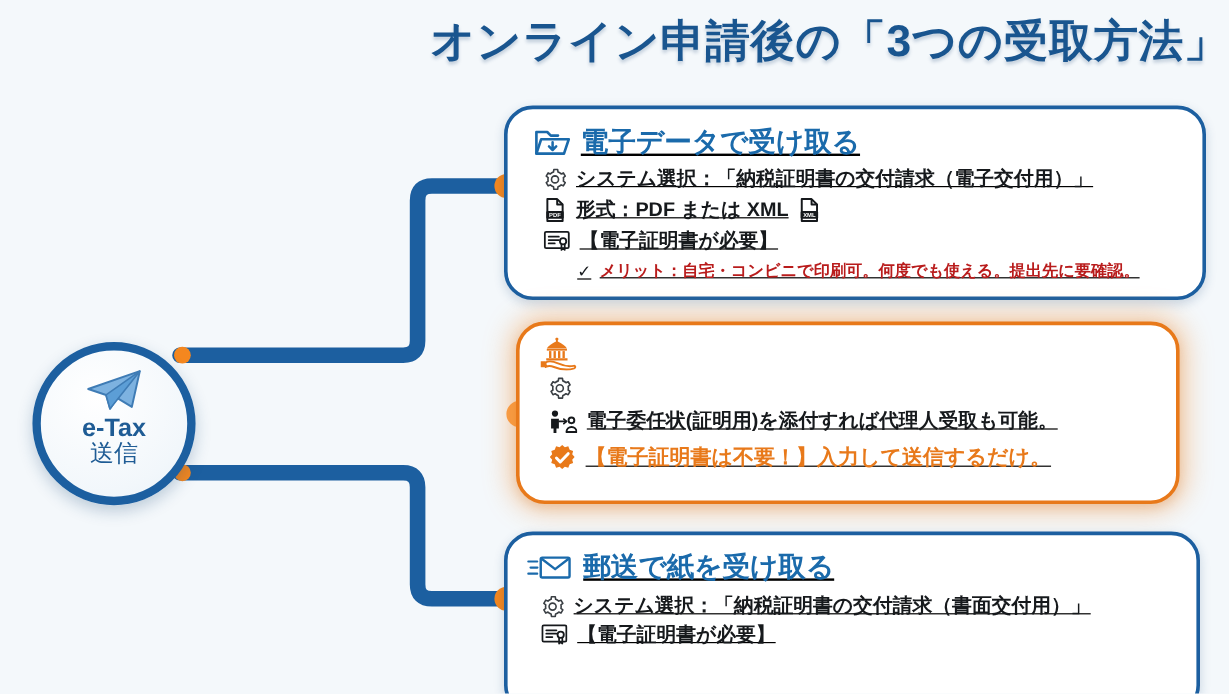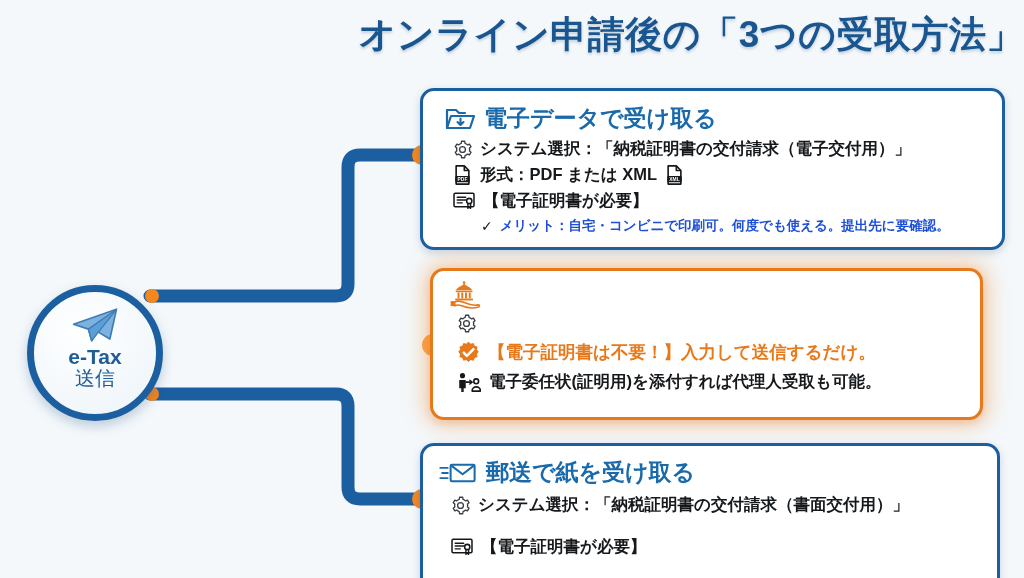--- a/index.html
+++ b/index.html
@@ -34,21 +34,22 @@
     display:flex;flex-direction:column;align-items:center;justify-content:flex-start;
     padding-top:14px;
   }
   .hub .plane{width:54px;height:38px;display:block;}
   .hub .l1{font-size:21px;font-weight:bold;color:#1f5c95;line-height:1.05;margin-top:2px;}
   .hub .l2{font-size:20px;font-weight:normal;color:#1f5c95;line-height:1.05;}
 
   
   .card{
     position:absolute;background:#ffffff;box-sizing:border-box;
-    border-radius:14px;
+    border-radius:24px;
+    text-decoration:underline;
   }
   .card.blue{
     border:3px solid #1c5fa0;
     box-shadow:0 3px 9px rgba(25,70,120,.20);
   }
   .card.orange{
     border:3px solid #e8791a;
     box-shadow:0 0 22px 5px rgba(244,135,35,.40), 0 3px 9px rgba(180,90,20,.18);
   }
   #card1{left:420px;top:88px;width:585px;height:162px;}
@@ -60,30 +61,30 @@
     font-size:23px;font-weight:bold;white-space:nowrap;
   }
   .blue .c-head{color:#1a6aab;}
   .orange .c-head{color:#e8791a;}
 
   .row{display:flex;align-items:center;gap:8px;white-space:nowrap;}
   .row .txt{font-size:16.5px;font-weight:bold;color:#16191c;}
   .orange .row .hl{color:#e8791a;font-size:17.5px;}
 
   .sub{display:flex;align-items:center;gap:7px;white-space:nowrap;}
-  .sub .txt{font-size:13.5px;font-weight:bold;color:#1d4ed8;}
+  .sub .txt{font-size:13.5px;font-weight:bold;color:#b91c1c;}
 
   .pad1{padding:12px 0 0 22px;}
   .pad2{padding:10px 0 0 16px;}
   .pad3{padding:11px 0 0 16px;}
 
   .stack{display:flex;flex-direction:column;}
   #card1 .stack{gap:4px;margin-top:4px;margin-left:8px;}
   #card2 .stack{gap:7px;margin-top:5px;margin-left:8px;}
-  #card3 .stack{gap:20px;margin-top:6px;margin-left:12px;}
+  #card3 .stack{gap:2px;margin-top:6px;margin-left:12px;}
   #card1 .sub{margin-left:28px;margin-top:1px;}
 
   .ic{display:inline-block;flex:0 0 auto;}
   .check{font-size:14px;font-weight:bold;color:#16191c;}
 </style>
 </head>
 <body>
 
 <div id="stage">
 
@@ -205,37 +206,37 @@
       </div>
 
       <div class="stack">
         <div class="row">
           <svg class="ic" width="19" height="19" viewBox="0 0 24 24">
             <path d="M12 8.3a3.7 3.7 0 100 7.4 3.7 3.7 0 000-7.4zm9 3.7c0-.7-.07-1.3-.2-1.9l2-1.5-2-3.4-2.3 1a8.6 8.6 0 00-3.3-1.9L14.8 1.6h-4l-.4 2.7a8.6 8.6 0 00-3.3 1.9l-2.3-1-2 3.4 2 1.5c-.13.6-.2 1.2-.2 1.9s.07 1.3.2 1.9l-2 1.5 2 3.4 2.3-1a8.6 8.6 0 003.3 1.9l.4 2.7h4l.4-2.7a8.6 8.6 0 003.3-1.9l2.3 1 2-3.4-2-1.5c.13-.6.2-1.2.2-1.9z" fill="none" stroke="#3a3f44" stroke-width="1.7" stroke-linejoin="round"></path>
           </svg>
         </div>
 
         <div class="row">
-          <svg class="ic" width="23" height="23" viewBox="0 0 24 24">
-            <path d="M12 .8 l2.3 2.1 3-.9 1.2 2.9 3 1.1 -.8 3 2.1 2.3 -2.1 2.3 .8 3 -3 1.1 -1.2 2.9 -3-.9 -2.3 2.1 -2.3-2.1 -3 .9 -1.2-2.9 -3-1.1 .8-3 -2.1-2.3 2.1-2.3 -.8-3 3-1.1 1.2-2.9 3 .9z" fill="#e8791a"></path>
-            <path d="M7 12.2 l3.3 3.4 L17.2 8.4" fill="none" stroke="#ffffff" stroke-width="2.6" stroke-linecap="round" stroke-linejoin="round"></path>
-          </svg>
-          <span class="txt hl">【電子証明書は不要！】入力して送信するだけ。</span>
-        </div>
-
-        <div class="row">
           <svg class="ic" width="24" height="21" viewBox="0 0 28 24">
             <circle cx="6.4" cy="4" r="3" fill="#16191c"></circle>
             <path d="M2.6 9 h7.6 v9.6 h-2.4 v4.4 h-2.8 v-4.4 h-2.4 z" fill="#16191c"></path>
             <path d="M10.6 11.6 h6.4" stroke="#16191c" stroke-width="1.9" stroke-linecap="round"></path>
             <path d="M15 9.4 l2.6 2.2 -2.6 2.2" fill="none" stroke="#16191c" stroke-width="1.7" stroke-linecap="round" stroke-linejoin="round"></path>
             <circle cx="22.4" cy="10.6" r="2.8" fill="none" stroke="#16191c" stroke-width="1.9"></circle>
             <path d="M17.6 22 a4.9 4.9 0 019.8 0 z" fill="none" stroke="#16191c" stroke-width="1.9" stroke-linejoin="round"></path>
           </svg>
           <span class="txt">電子委任状(証明用)を添付すれば代理人受取も可能。</span>
+        </div>
+
+        <div class="row">
+          <svg class="ic" width="23" height="23" viewBox="0 0 24 24">
+            <path d="M12 .8 l2.3 2.1 3-.9 1.2 2.9 3 1.1 -.8 3 2.1 2.3 -2.1 2.3 .8 3 -3 1.1 -1.2 2.9 -3-.9 -2.3 2.1 -2.3-2.1 -3 .9 -1.2-2.9 -3-1.1 .8-3 -2.1-2.3 2.1-2.3 -.8-3 3-1.1 1.2-2.9 3 .9z" fill="#e8791a"></path>
+            <path d="M7 12.2 l3.3 3.4 L17.2 8.4" fill="none" stroke="#ffffff" stroke-width="2.6" stroke-linecap="round" stroke-linejoin="round"></path>
+          </svg>
+          <span class="txt hl">【電子証明書は不要！】入力して送信するだけ。</span>
         </div>
       </div>
     </div>
   </div>
 
   <div class="card blue" id="card3">
     <div class="pad3">
       <div class="c-head">
         <svg class="ic" width="38" height="24" viewBox="0 0 40 26">
           <path d="M.8 7.5 h8 M2.8 13 h6.2 M.8 18.5 h8" stroke="#1a6aab" stroke-width="2" stroke-linecap="round"></path>

